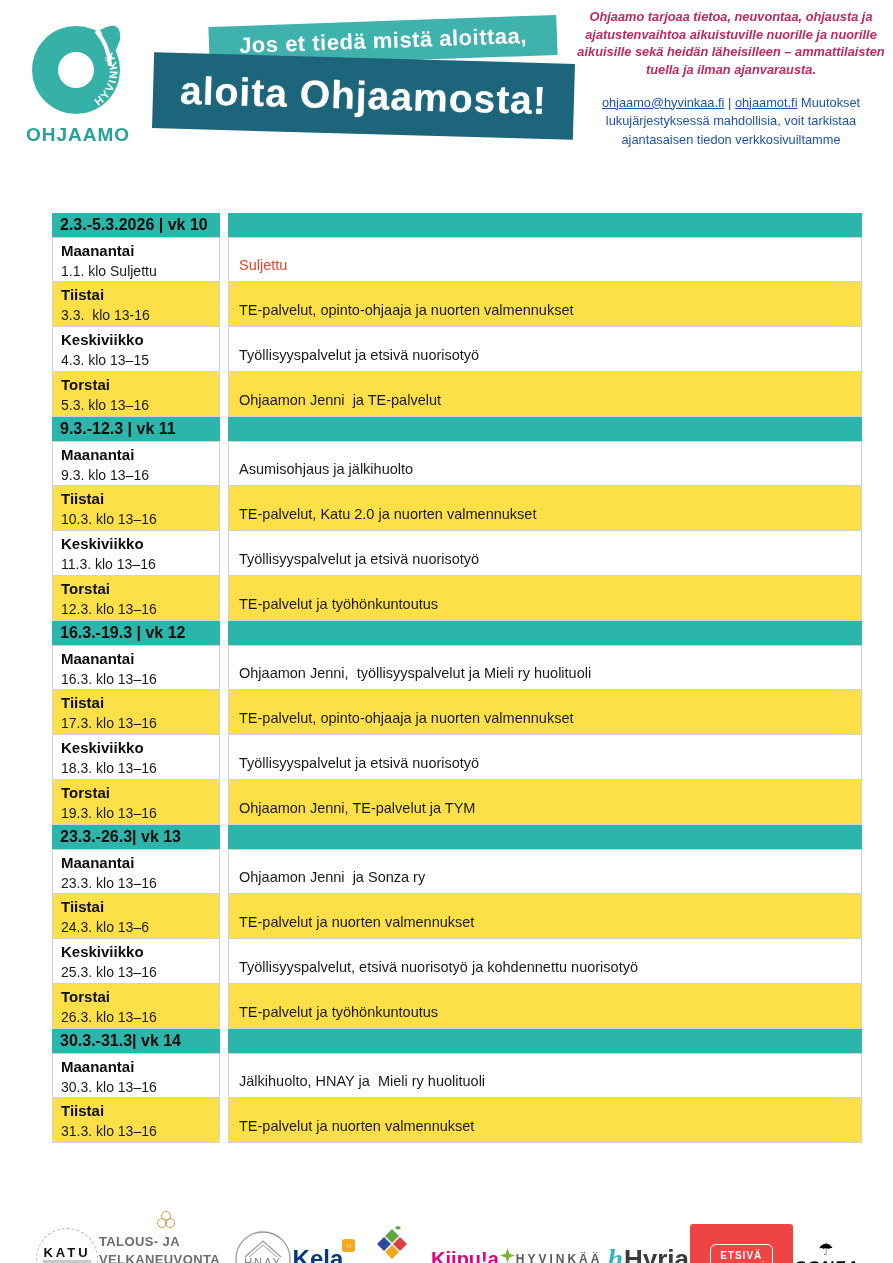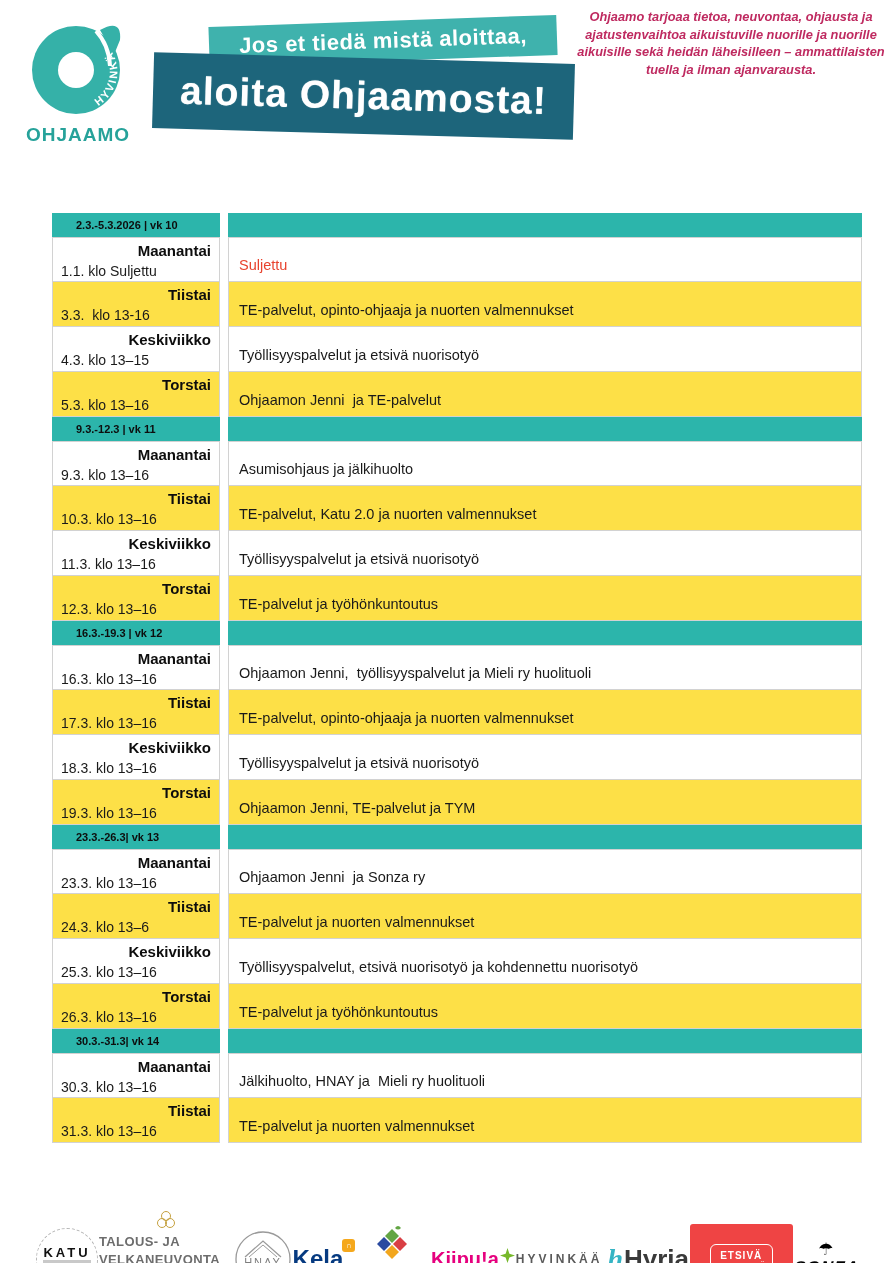--- a/index.html
+++ b/index.html
@@ -31,27 +31,27 @@
   .intro-text { color:#bf2a60; font-weight:bold; font-style:italic; font-size:12.8px; line-height:1.38; }
   .hours { margin-top:13px; font-size:13.5px; color:#000; }
   .hours .b { font-weight:bold; }
   .contact { margin-top:15px; font-size:12.8px; color:#1d55a6; line-height:1.45; }
   .contact a { color:#1d55a6; text-decoration:underline; }
 
   
   .table { position:absolute; left:52px; top:213px; width:810px; }
   .week-header, .day-row { display:grid; grid-template-columns:168px 1fr; column-gap:8px; }
   .wh-cell { background:#2cb5ab; height:24px; }
-  .wh-left { font-weight:bold; font-size:11px; line-height:24px; padding-left:24px; color:#0d0d0d; }
+  .wh-left { font-weight:bold; font-size:16px; line-height:24px; padding-left:8px; color:#0d0d0d; }
   .day-row { height:45px; }
   .cell { border:1px solid #d2d2d2; border-top:none; background:#fff; }
   .week-rows .day-row:first-child .cell { border-top:1px solid #d2d2d2; }
   .day-row.banded .cell { background:#fde047; }
   .cell-day { padding:4px 8px 0; }
-  .day-name { font-weight:bold; font-size:15px; color:#0d0d0d;text-align:right; }
+  .day-name { font-weight:bold; font-size:15px; color:#0d0d0d; }
   .day-time { font-size:14px; margin-top:4px; white-space:pre-wrap; }
   .cell-desc { display:flex; align-items:flex-end; padding:0 10px 8px; }
   .desc { font-size:14.5px; white-space:pre-wrap; }
 
   
   .footer { position:absolute; left:36px; top:1216px; width:822px; height:86px;
             display:flex; align-items:center; justify-content:space-between; }
   .flogo { display:flex; flex-direction:column; align-items:center; justify-content:center; }
 
   .katu-circle { width:62px; height:62px; border:1px dashed #b5b5b5; border-radius:50%;
@@ -116,20 +116,26 @@
       </text>
     </svg>
     <div class="logo-wordmark">OHJAAMO</div>
   </div>
 
   <div class="banner-top">Jos et tiedä mistä aloittaa,</div>
   <div class="banner-bottom">aloita Ohjaamosta!</div>
 
   <div class="header-right">
     <p class="intro-text">Ohjaamo tarjoaa tietoa, neuvontaa, ohjausta ja ajatustenvaihtoa aikuistuville nuorille ja nuorille aikuisille sekä heidän läheisilleen – ammattilaisten tuella ja ilman ajanvarausta.</p>
+    <p class="contact">
+      <a href="#">ohjaamo@hyvinkaa.fi</a>
+      <span>|</span>
+      <a href="#">ohjaamot.fi</a>
+      <span>Muutokset lukujärjestyksessä mahdollisia, voit tarkistaa ajantasaisen tiedon verkkosivuiltamme</span>
+    </p>
   </div>
 
   <div class="table">
     <div class="week">
       <div class="week-header">
         <div class="wh-cell wh-left">2.3.-5.3.2026 | vk 10</div>
         <div class="wh-cell wh-right"></div>
       </div>
       <div class="week-rows">
     <div class="day-row">

